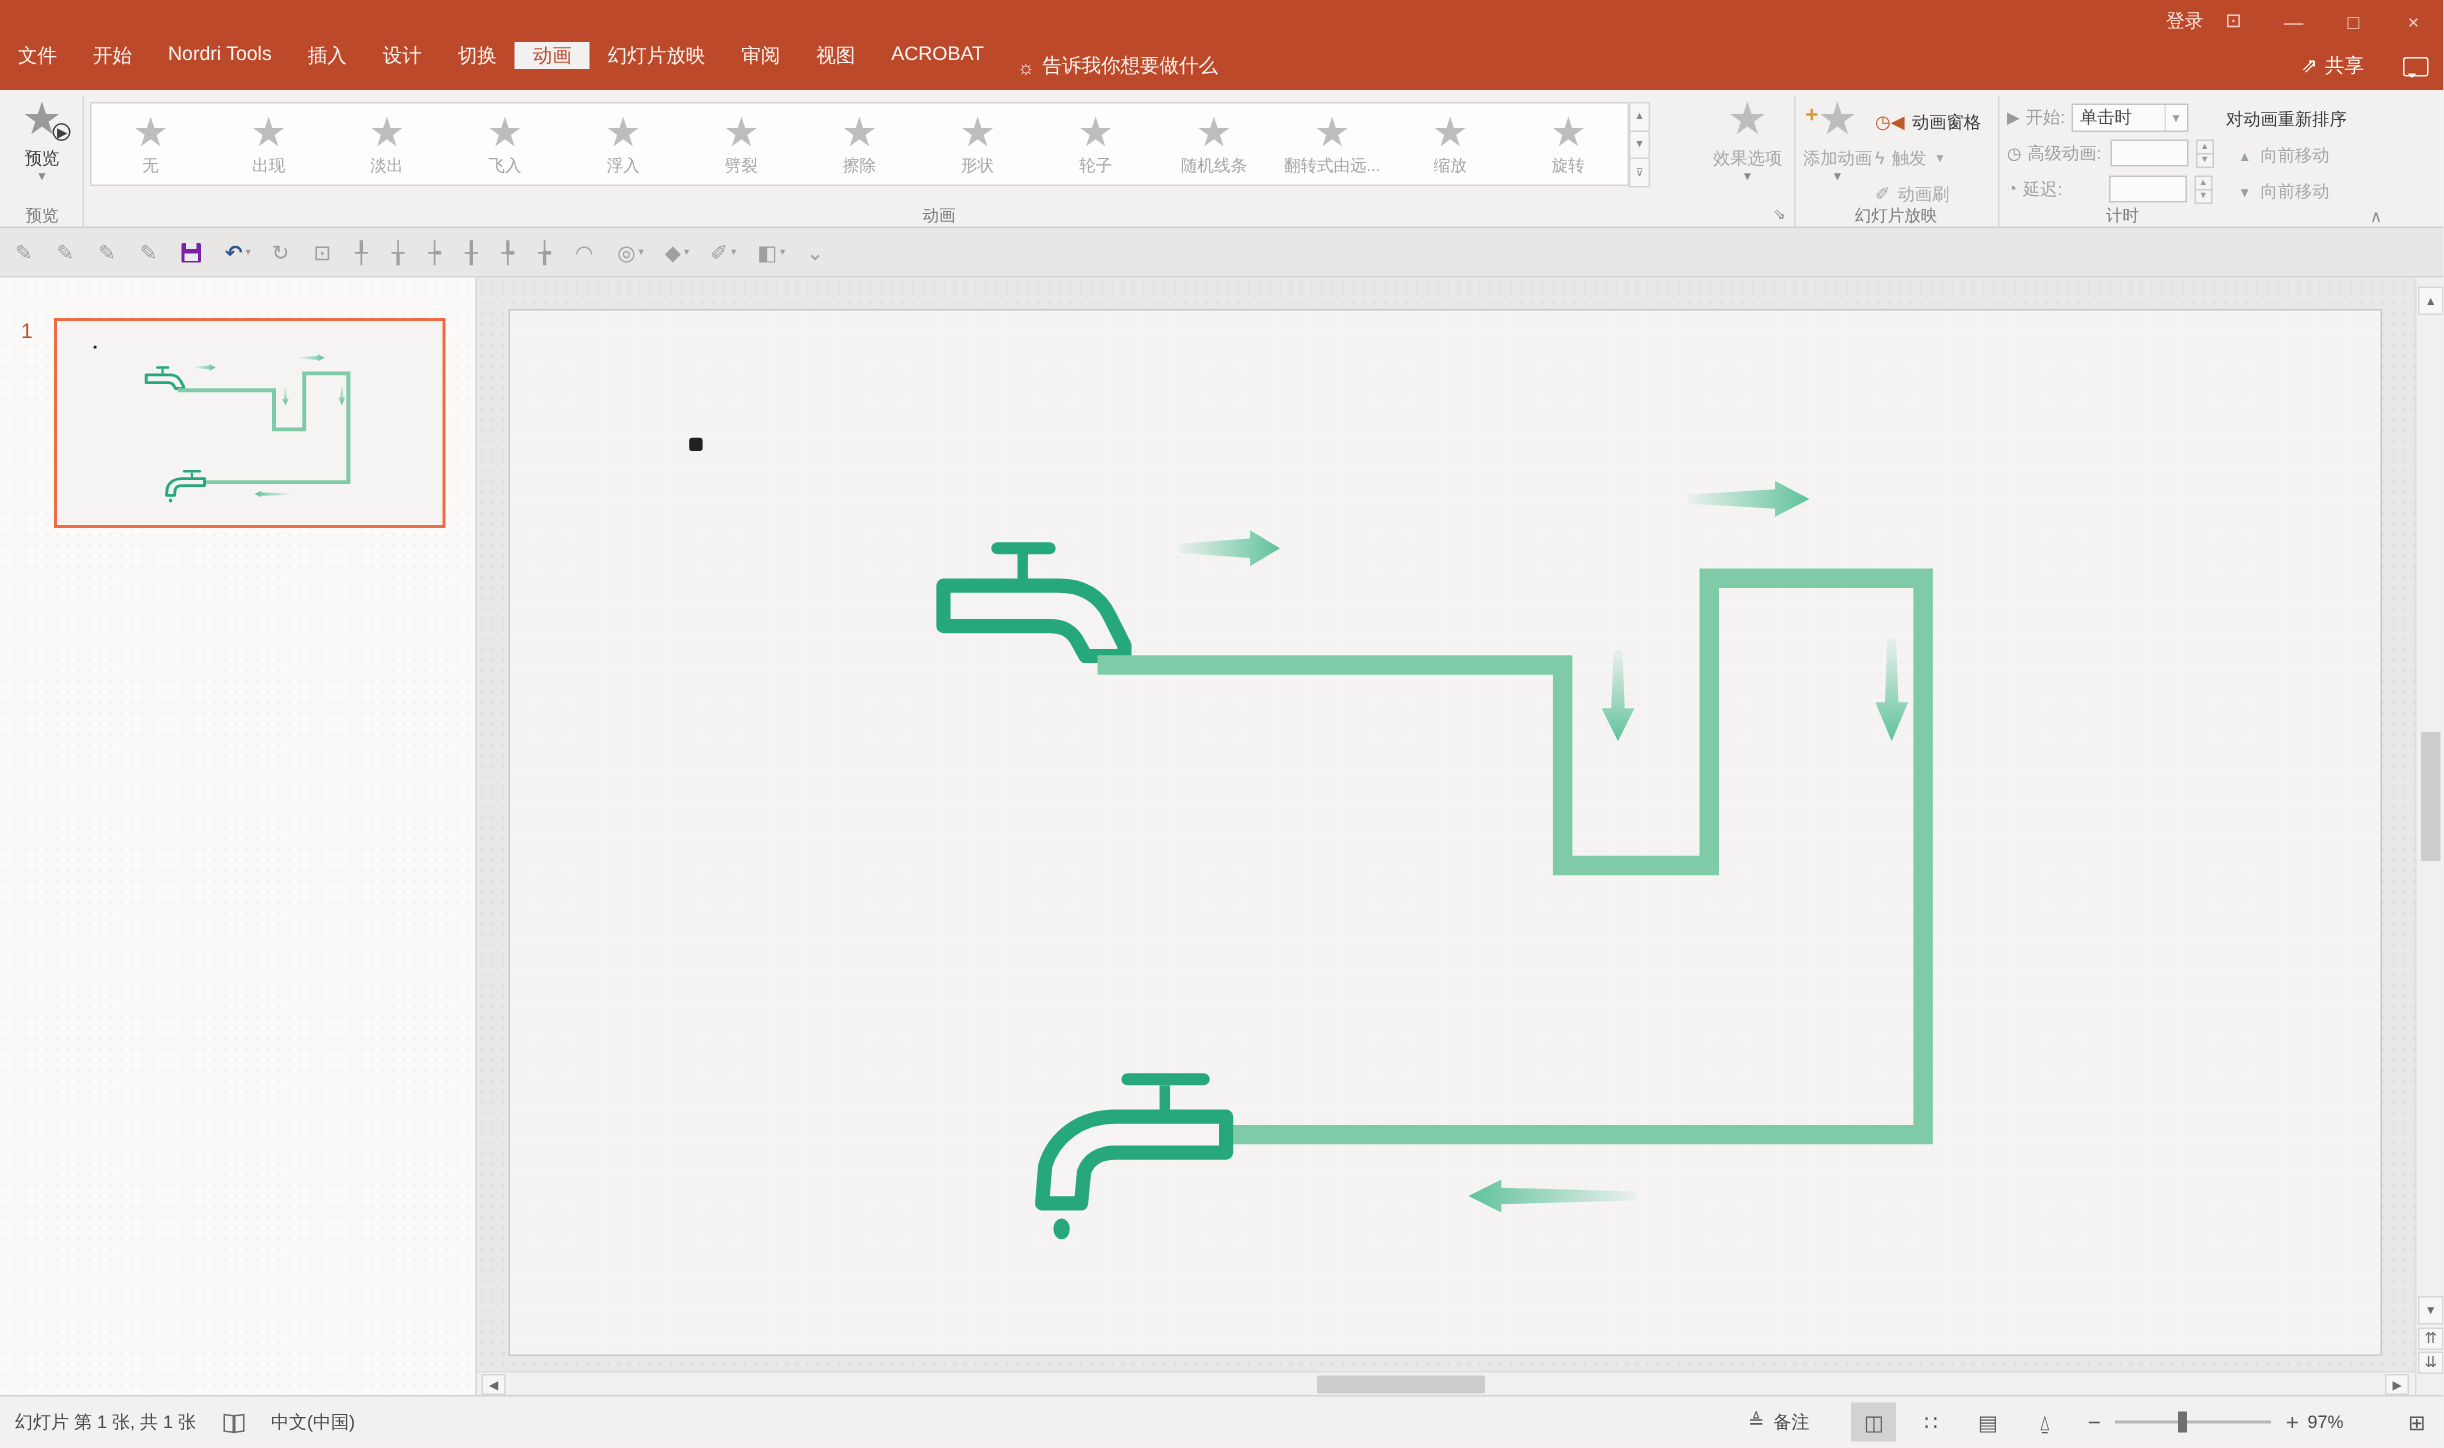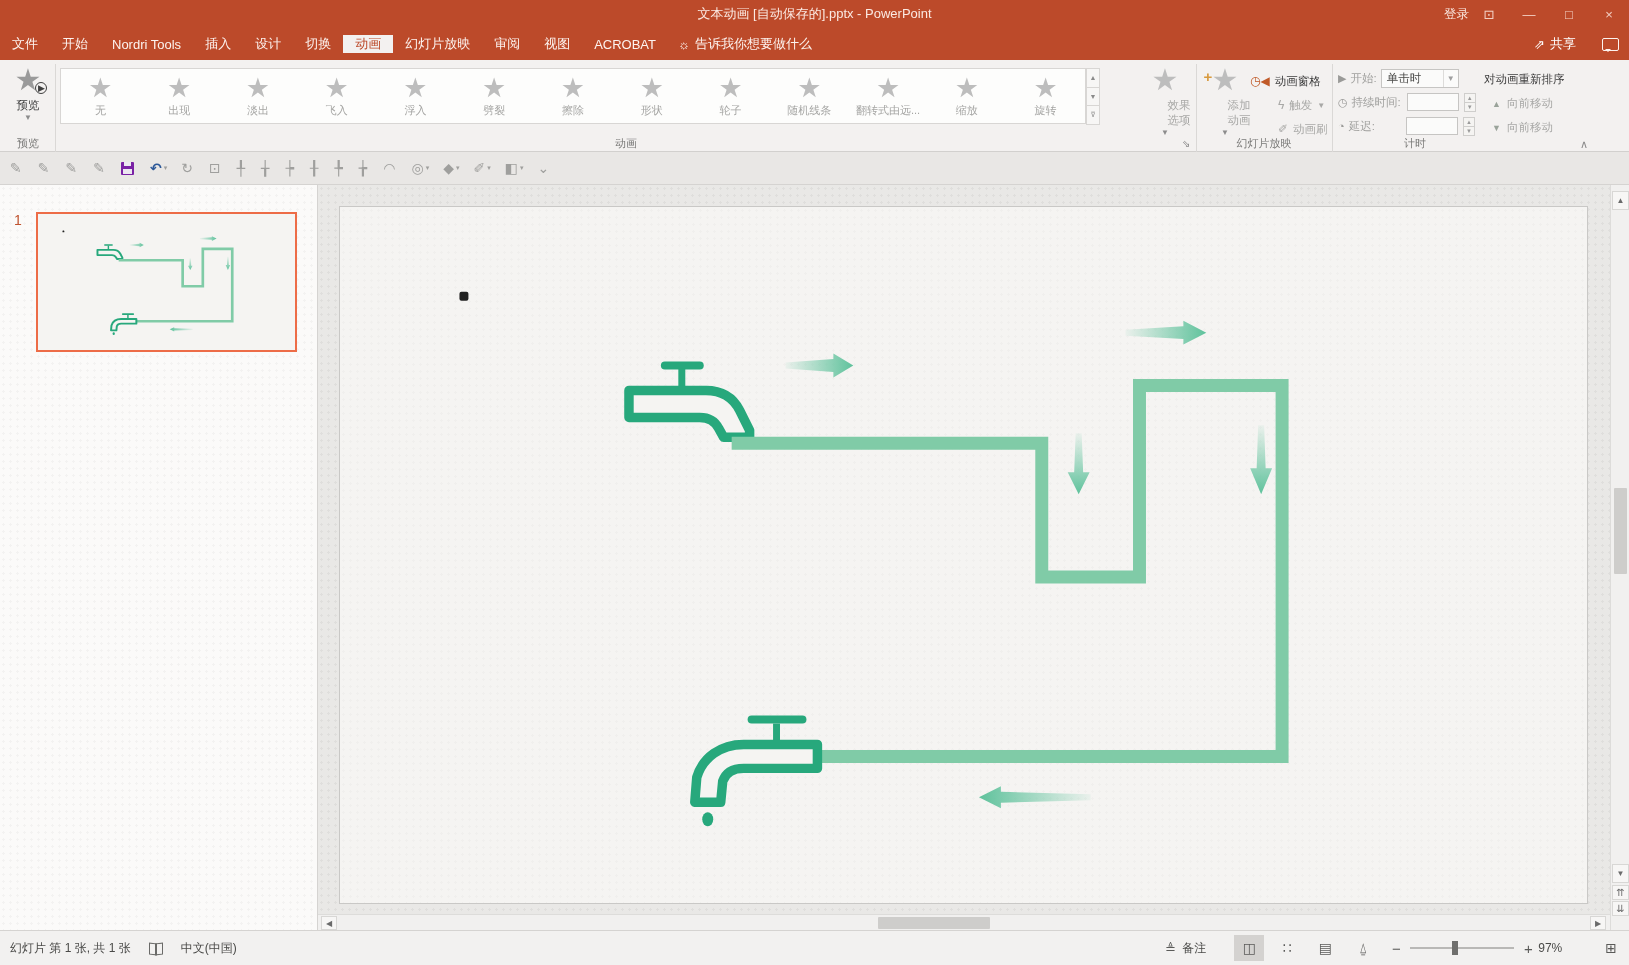--- a/index.html
+++ b/index.html
@@ -14,21 +14,21 @@
 
   
   #titlebar{position:absolute;left:0;top:0;width:1629px;height:28px;background:var(--brand);display:flex;align-items:center;}
   #title-text{position:absolute;left:0;right:0;text-align:center;color:#fbe9e2;font-size:13px;}
   #titlebar-right{position:absolute;right:0;top:0;height:28px;display:flex;align-items:center;}
   #login-label{color:#fbe9e2;font-size:12.5px;}
   .winbtn{width:40px;height:28px;display:flex;align-items:center;justify-content:center;color:#f3cfc3;font-size:13px;}
 
   
   #tabrow{position:absolute;left:0;top:28px;width:1629px;height:32px;background:var(--brand);display:flex;align-items:stretch;}
-  #tab-strip{display:flex;align-items:center;}
+  #tab-strip{display:flex;align-items:flex-start;}
   .tab{padding:0 12px;display:flex;align-items:center;color:#fdf3ef;font-size:13px;white-space:nowrap;}
   .tab[data-active="true"]{background:#f3f1f0;color:var(--brand);}
   #tellme{display:flex;align-items:center;color:#fdf3ef;font-size:13px;padding:0 10px;gap:5px;}
   #tellme .bulb{font-size:13px;}
   #tabrow-right{position:absolute;right:10px;top:0;height:32px;display:flex;align-items:center;gap:26px;}
   #share-btn{display:flex;align-items:center;gap:5px;color:#fff;font-size:13px;}
   #comment-btn{width:17px;height:13px;border:1.5px solid #fdf3ef;border-radius:2px;position:relative;}
   #comment-btn::after{content:"";position:absolute;left:2px;bottom:-5px;border:3px solid transparent;border-top-color:#fdf3ef;}
 
   
@@ -48,21 +48,21 @@
   #gallery-scroll{position:absolute;left:1086px;top:8px;width:14px;height:56px;display:flex;flex-direction:column;}
   #gallery-scroll .gsbtn{flex:1;border:1px solid #d8d6d4;background:#f7f6f5;font-size:7px;color:#8a8a8a;display:flex;align-items:center;justify-content:center;margin-bottom:-1px;}
   #launcher{position:absolute;left:1182px;top:78px;font-size:10px;color:#8a8a8a;}
   #effect-options{position:absolute;left:1136px;top:4px;width:58px;height:70px;display:flex;flex-direction:column;align-items:center;}
   #effect-options .bigstar{color:#bdbdbd;}
   #add-animation{position:absolute;left:1198px;top:4px;width:54px;height:70px;display:flex;flex-direction:column;align-items:center;}
   #add-animation .bigstar{color:#bdbdbd;}
   #add-animation .plus{position:absolute;left:-8px;top:-3px;font-size:15px;font-weight:bold;color:#d89a3e;}
   .small-btn{position:absolute;left:1250px;height:22px;display:flex;align-items:center;gap:5px;font-size:11.5px;}
   .small-btn .ic{font-size:12px;}
-  .disabled{color:#a8a8a6 !important;margin-left:28px;}
+  .disabled{color:#a8a8a6 !important;}
   .enabled{color:#3c3c3c;}
   .t-row{position:absolute;height:20px;display:flex;align-items:center;gap:4px;font-size:11.5px;color:#a0a09e;}
   .t-ic{font-size:11px;color:#9a9a98;}
   #start-dd{width:78px;height:19px;border:1px solid #c6c5c3;background:#fbfbfa;display:flex;align-items:center;}
   #start-dd .dd-val{flex:1;padding-left:5px;font-size:11.5px;color:#4a4a48;}
   #start-dd .dd-arrow{width:15px;height:100%;border-left:1px solid #dddcda;color:#a0a0a0;font-size:8px;display:flex;align-items:center;justify-content:center;}
   .spinner{width:52px;height:18px;border:1px solid #c6c5c3;background:#fbfbfa;}
   .spincol{width:12px;height:18px;display:flex;flex-direction:column;margin-left:1px;}
   .spincol span{flex:1;border:1px solid #cfcecc;background:#f5f4f2;font-size:6px;color:#9a9a9a;display:flex;align-items:center;justify-content:center;margin-bottom:-1px;}
   #reorder-title{position:absolute;left:1484px;top:12px;font-size:11.5px;color:#3c3c3c;}
@@ -152,21 +152,20 @@
       <polygon fill="url(#grad-down)" points="737,227 743,227 744.5,266 751,266 740,288 729,266 735.5,266"></polygon>
       <polygon fill="url(#grad-down)" points="920,219 926,219 927.5,262 934,262 923,288 912,262 918.5,262"></polygon>
       <polygon fill="url(#grad-left)" points="752,589 662,586.5 662,581 640,592 662,603 662,597.5 752,595"></polygon>
     </g>
   </defs>
 </svg>
 
 <div id="app">
 
   <div id="titlebar">
-    <div id="title-text">文本动画 [自动保存的].pptx - PowerPoint</div>
     <div id="titlebar-right">
       <span id="login-label">登录</span>
       <span style="display:flex">
 
       <span class="winbtn">
             <i style="font-style:normal">⊡</i>
           </span>
           <span class="winbtn">
             <i style="font-style:normal">—</i>
           </span>
@@ -345,21 +344,21 @@
     <div class="t-row" style="left:1338px;top:8px">
       <span class="t-ic">▶</span>
       <span>开始:</span>
       <div id="start-dd">
         <span class="dd-val">单击时</span>
         <span class="dd-arrow">▼</span>
       </div>
     </div>
     <div class="t-row" style="left:1338px;top:32px">
       <span class="t-ic">◷</span>
-      <span>持续时间:</span>
+      <span>高级动画:</span>
       <div class="spinner" style="margin-left:2px"></div>
       <div class="spincol">
           <span>▲</span>
           <span>▼</span>
         </div>
     </div>
     <div class="t-row" style="left:1338px;top:56px">
       <span class="t-ic">◔</span>
       <span>延迟:</span>
       <div class="spinner" style="margin-left:27px"></div>

